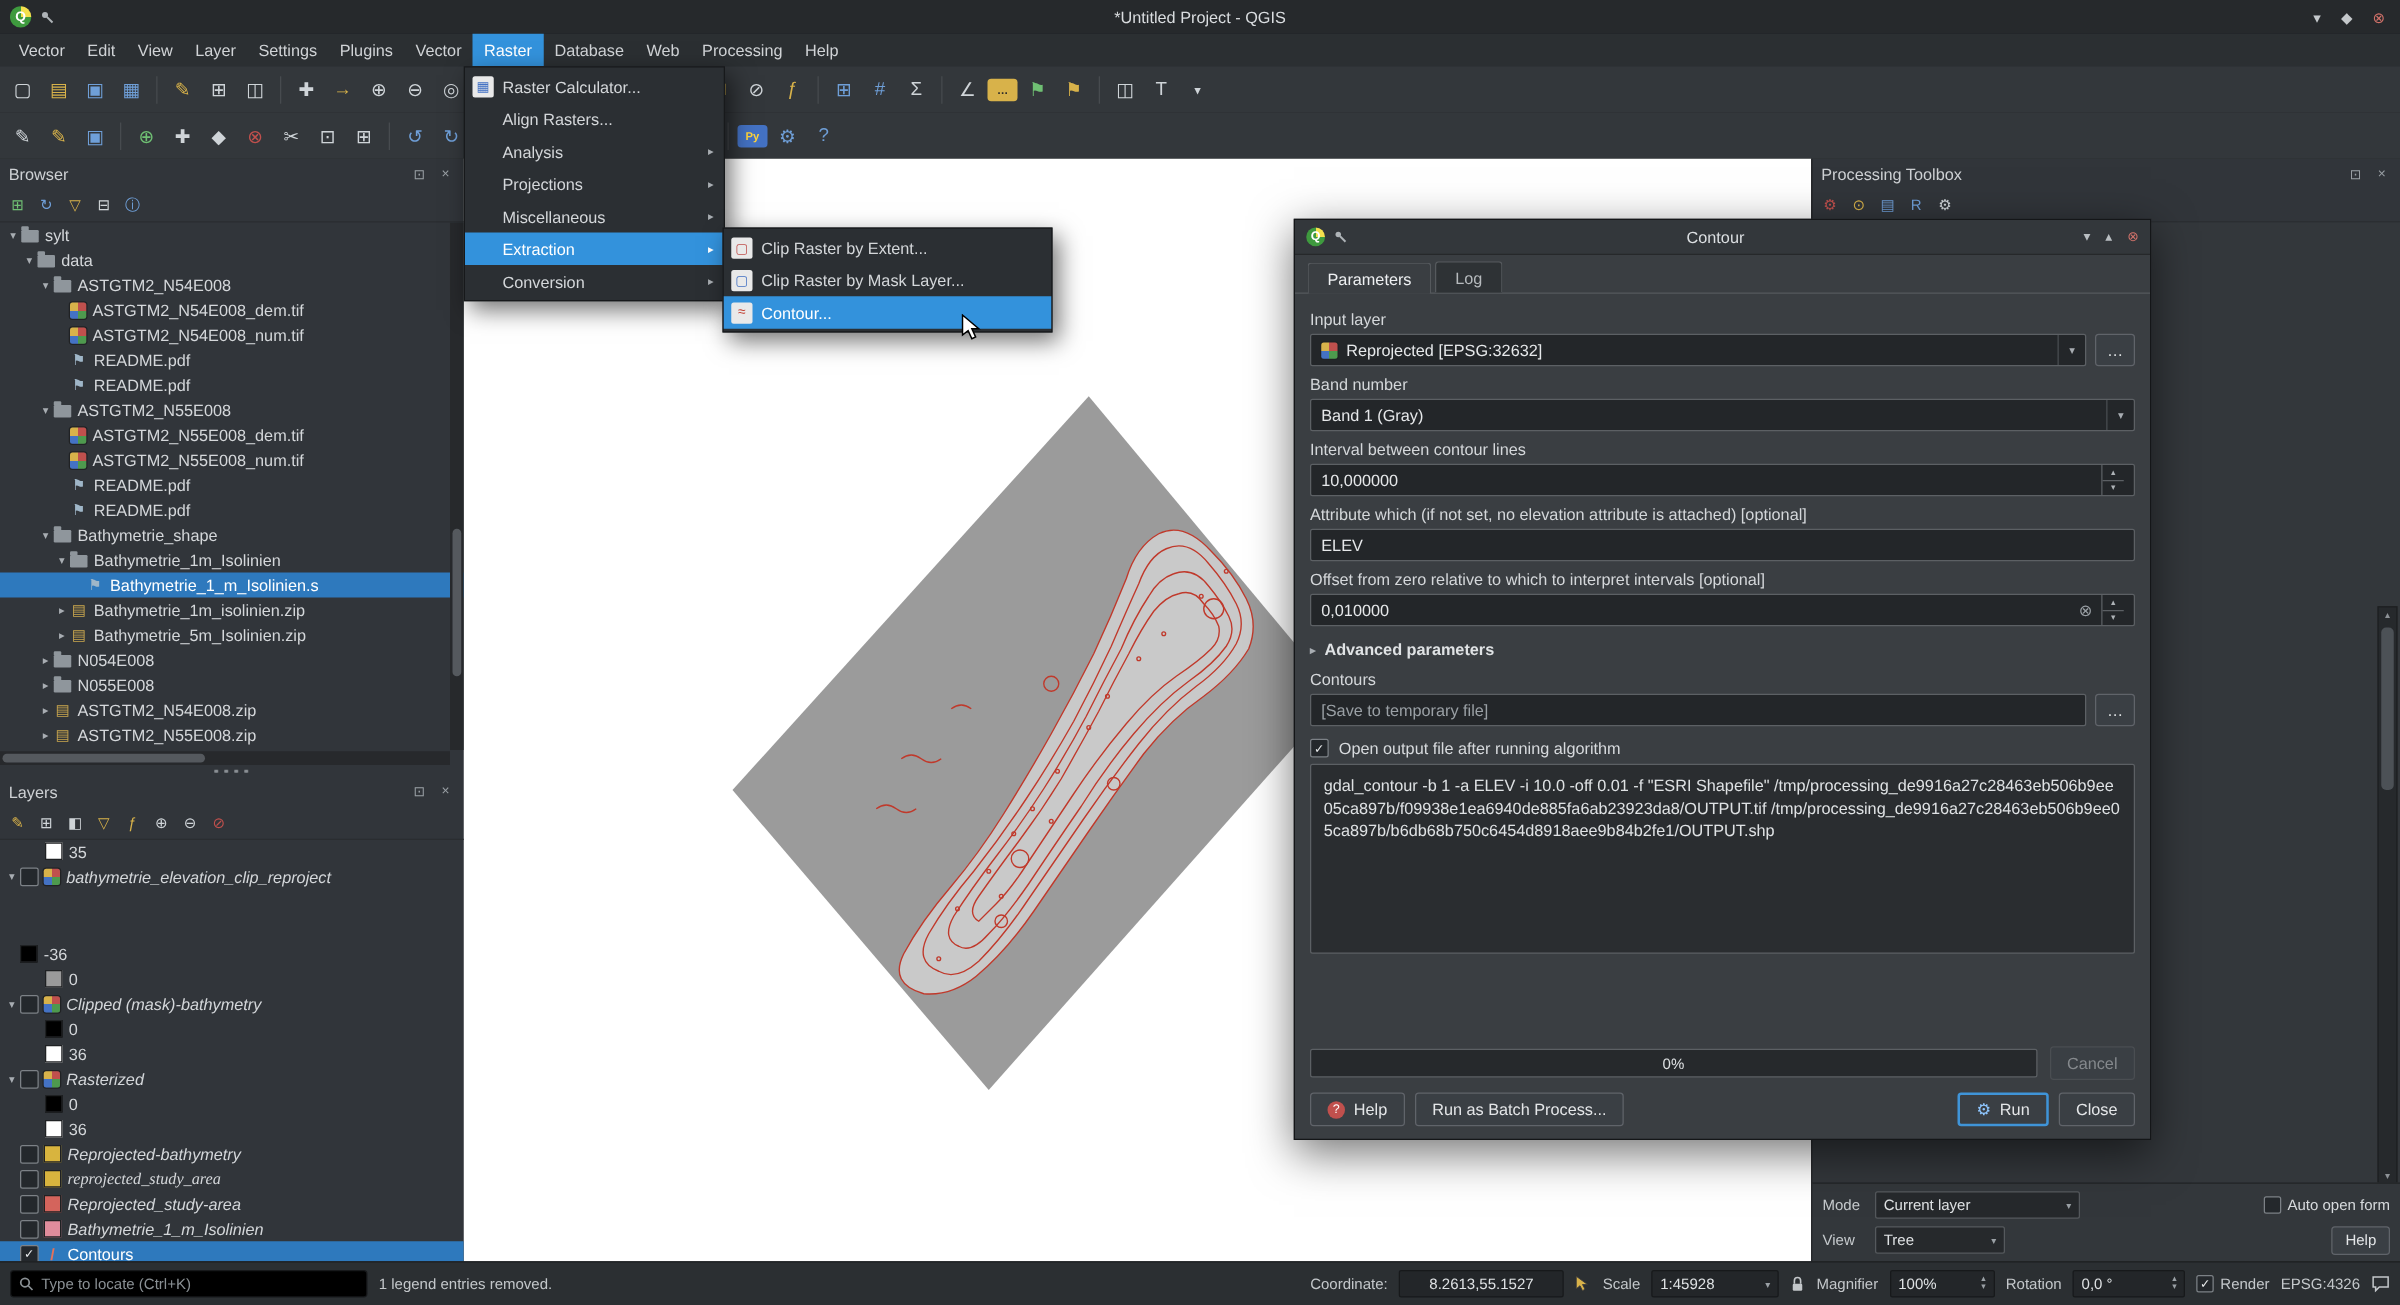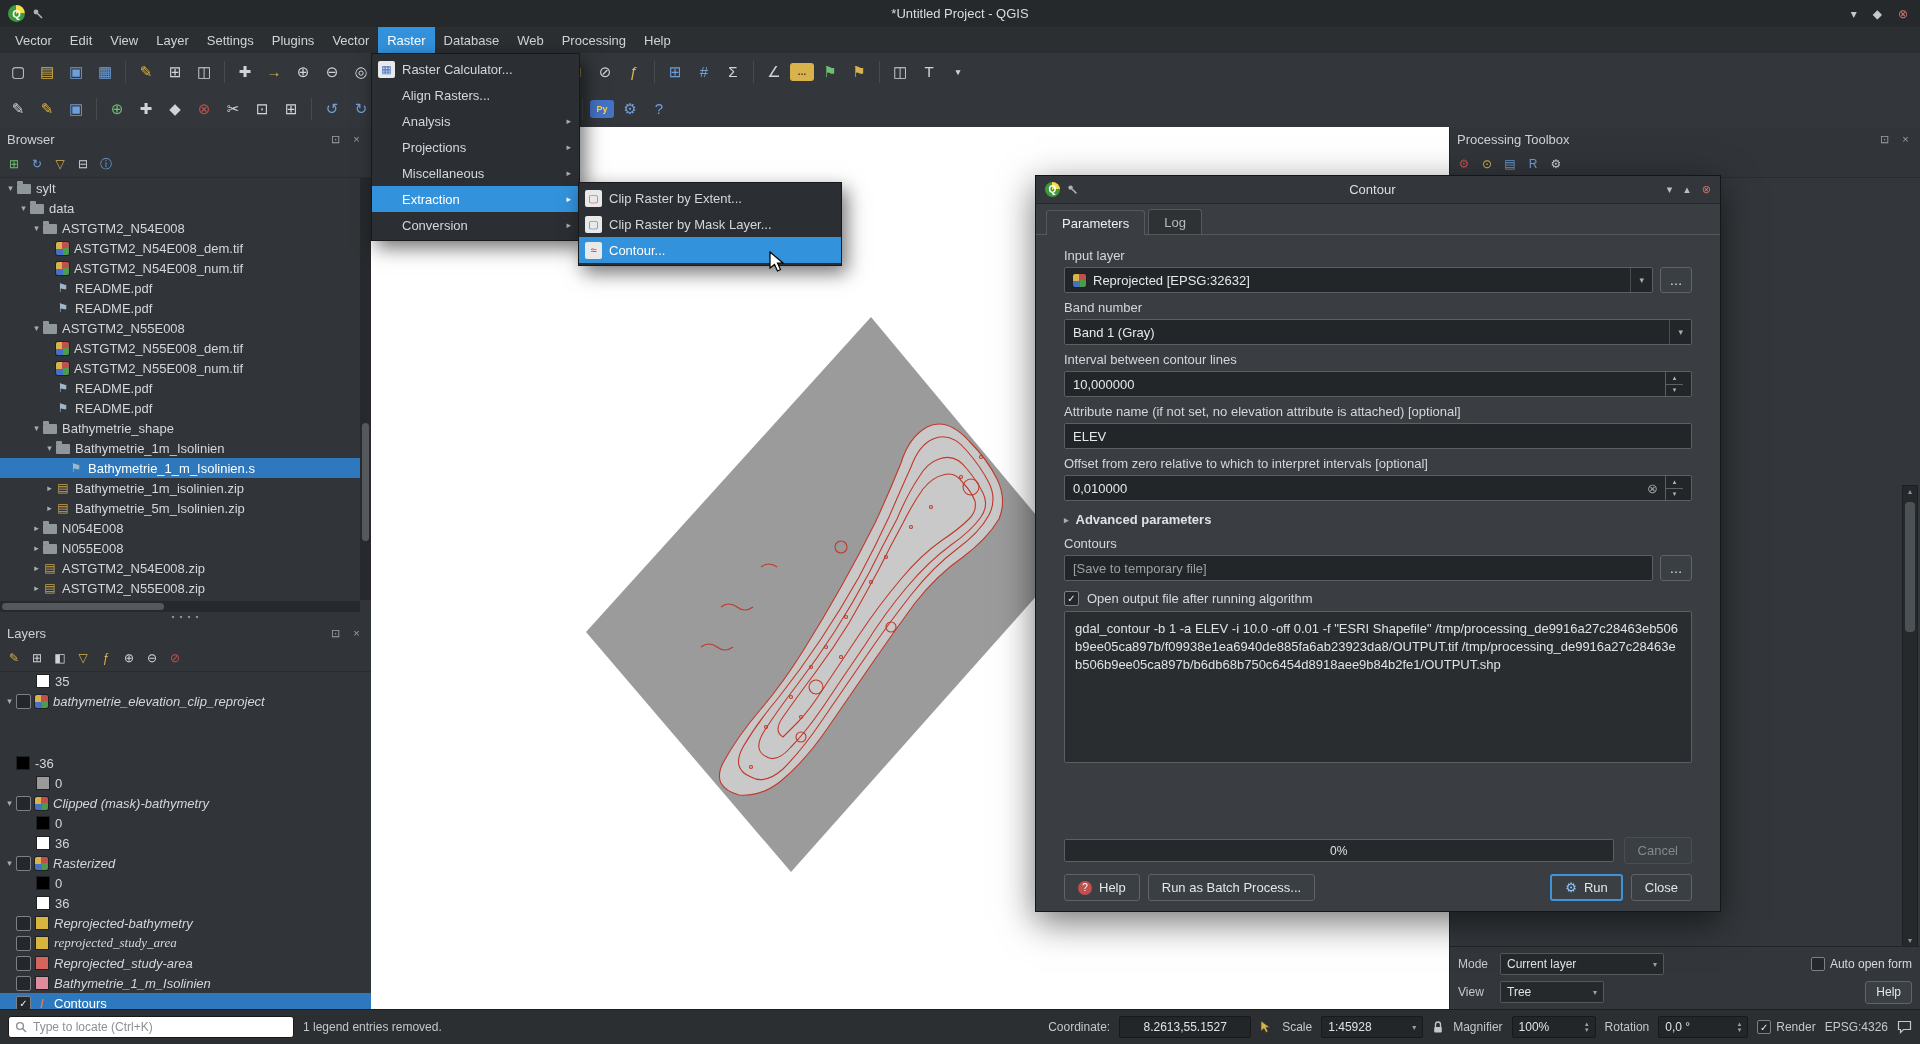--- a/index.html
+++ b/index.html
@@ -102,21 +102,21 @@
               display:flex;align-items:center;padding:0 6px;gap:8px;color:#dfe2e4;}
   .mini-combo .arrow{font-size:8px;color:#9aa0a5;}
   .flex-sp{flex:1;}
   .mini-btn{height:21px;padding:0 10px;background:#3a3f44;border:1px solid #60646a;border-radius:3px;
             color:#e4e6e8;display:flex;align-items:center;font-size:12px;}
 
   
   .statusbar{position:absolute;left:0;right:0;bottom:0;height:34px;background:#2b2f32;
              border-top:1px solid #1d1f21;display:flex;align-items:center;gap:9px;
              padding:0 8px;font-size:12px;color:#c3c7ca;}
-  .locate{width:272px;height:20px;background:#ffffff;border:1px solid #17191b;border-radius:3px;
+  .locate{width:272px;height:20px;background:#000000;border:1px solid #17191b;border-radius:3px;
           display:flex;align-items:center;gap:6px;padding:0 6px;color:#8a9094;}
   .sb-box{height:20px;background:#232629;border:1px solid #17191b;border-radius:2px;
           display:flex;align-items:center;justify-content:center;padding:0 6px;color:#dfe2e4;gap:6px;}
   .sb-box .arrow{font-size:8px;color:#9aa0a5;}
   .spin-mini{display:flex;flex-direction:column;line-height:6px;font-size:7px;color:#9aa0a5;}
   .spin-mini i{font-style:normal;}
   .sb-check{display:flex;align-items:center;gap:5px;}
   .sb-check .cb{width:12px;height:12px;}
 
   
@@ -138,21 +138,21 @@
           display:flex;flex-direction:column;box-sizing:border-box;}
   .dlg-title{height:27px;flex:none;background:#33373b;border-bottom:1px solid #26282a;
              display:flex;align-items:center;padding:0 9px;gap:7px;}
   .dlg-title-text{flex:1;text-align:center;color:#dcdfe2;}
   .dlg-ctrl{display:flex;gap:12px;font-size:11px;color:#b9bec2;}
   .dlg-ctrl .close{color:#d2726a;}
   .dlg-tabs{flex:none;display:flex;padding:5px 10px 0;gap:3px;border-bottom:1px solid #55595d;}
   .tab{padding:5px 15px 4px;background:#2e3235;border:1px solid #55595d;border-bottom:none;
        border-radius:3px 3px 0 0;color:#b6babd;}
   .tab.active{background:#3a3e42;color:#eef0f2;position:relative;top:1px;}
-  .dlg-body{flex:1;display:flex;flex-direction:column;padding:6px 28px 10px;overflow:hidden;}
+  .dlg-body{flex:1;display:flex;flex-direction:column;padding:6px 12px 10px;overflow:hidden;}
   .f-label{margin:7px 0 4px;color:#d4d7da;}
   .f-row{display:flex;gap:7px;align-items:center;}
   .input,.combo,.spin{height:26px;box-sizing:border-box;background:#232629;border:1px solid #5c6064;
         border-radius:2px;display:flex;align-items:center;padding:0 8px;color:#e6e8ea;gap:7px;}
   .grow{flex:1;}
   .combo-arrow{margin-left:auto;font-size:9px;color:#a8adb2;padding-left:8px;border-left:1px solid #494d51;
                align-self:stretch;display:flex;align-items:center;}
   .spin-col{margin-left:auto;align-self:stretch;width:17px;border-left:1px solid #5c6064;
             display:flex;flex-direction:column;}
   .spin-col i{flex:1;font-style:normal;font-size:7px;color:#aeb3b7;display:flex;
@@ -766,21 +766,21 @@
 
       <div class="f-label">Interval between contour lines</div>
       <div class="spin">
         <span class="val">10,000000</span>
         <span class="spin-col">
             <i>▴</i>
             <i>▾</i>
           </span>
       </div>
 
-      <div class="f-label">Attribute name (if not set, no elevation attribute is attached) [optional]</div>
+      <div class="f-label">Attribute which (if not set, no elevation attribute is attached) [optional]</div>
       <div class="input">
         <span class="val">ELEV</span>
       </div>
 
       <div class="f-label">Offset from zero relative to which to interpret intervals [optional]</div>
       <div class="spin">
         <span class="val">0,010000</span>
         <span class="clear-ic">⊗</span>
         <span class="spin-col" style="margin-left:0">
             <i>▴</i>

